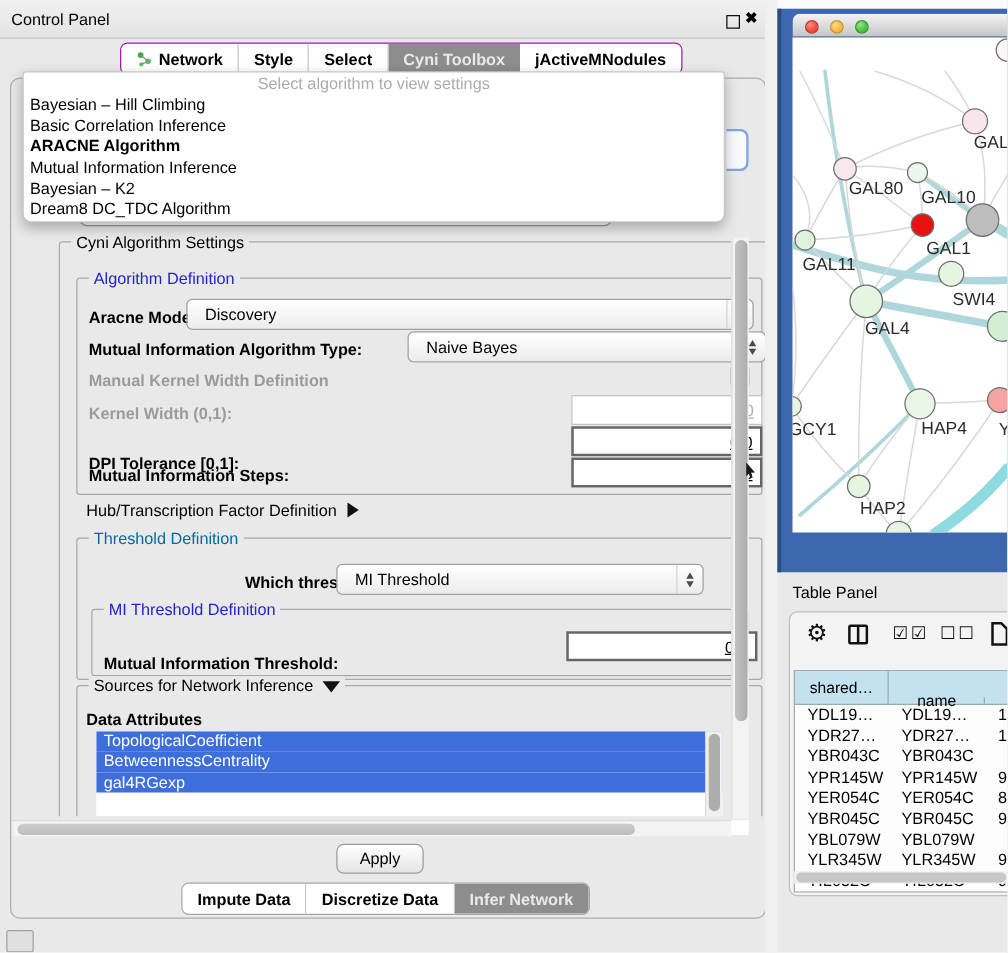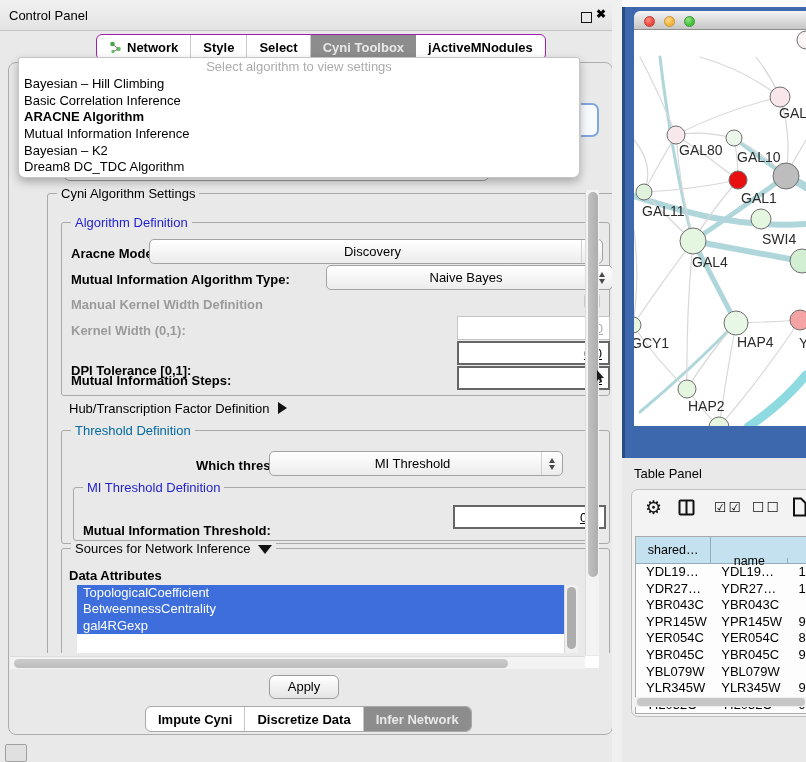--- a/index.html
+++ b/index.html
@@ -41,21 +41,21 @@
   
   #settings{left:10px;top:185px;width:575px;height:468px;overflow:hidden;margin-left:33px;}
   .gbox{position:absolute;border:1px solid #A9A9A9;border-radius:3px;}
   .gtitle{position:absolute;background:#E9E9E9;padding:0 4px;font-size:13px;white-space:nowrap;z-index:2;}
   .blue{color:#2323CE;}
   .green{color:#0369a1;}
   .blabel{position:absolute;font-weight:bold;white-space:nowrap;}
   .rlabel{position:absolute;white-space:nowrap;}
   .dis-t{color:#9B9B9B;}
   .combo{position:absolute;border:1px solid #A3A3A3;border-radius:5px;background:linear-gradient(#FFFFFF,#ECECEC);
-         display:flex;align-items:center;box-sizing:border-box;text-align:center;}
+         display:flex;align-items:center;box-sizing:border-box;}
   .combo .val{padding-left:14px;flex:1;white-space:nowrap;}
   .combo .step{width:20px;align-self:stretch;display:flex;flex-direction:column;align-items:center;
                justify-content:center;gap:2px;border-left:1px solid #D2D2D2;}
   .tri-u{width:0;height:0;border-left:3.5px solid transparent;border-right:3.5px solid transparent;border-bottom:5px solid #4A4A4A;}
   .tri-d{width:0;height:0;border-left:3.5px solid transparent;border-right:3.5px solid transparent;border-top:5px solid #4A4A4A;}
   .field{position:absolute;background:#FFF;display:flex;align-items:center;justify-content:flex-end;
          padding-right:6px;box-sizing:border-box;text-decoration:underline;}
   .field.en{border:2px solid #666;}
   .field.dis{border:1px solid #C4C4C4;color:#ACACAC;}
   #manual-checkbox{position:absolute;width:14px;height:14px;border:1.5px solid #C9C9C9;border-radius:3px;background:#F7F7F7;}
@@ -254,21 +254,21 @@
     </div>
   <div class="abs" id="hscroll">
       <div id="hthumb"></div>
     </div>
   <div class="abs" id="scroll-corner"></div>
 
   <div class="abs" id="apply-btn">Apply</div>
 
   <div class="abs" id="bottom-tab-bar">
       <div class="tab">
-        <span>Impute Cyni</span>
+        <span>Impute Data</span>
       </div>
       <div class="tab">
         <span>Discretize Data</span>
       </div>
       <div class="tab sel">
         <span>Infer Network</span>
       </div>
     </div>
 
   <div class="abs" id="corner-icon"></div>

